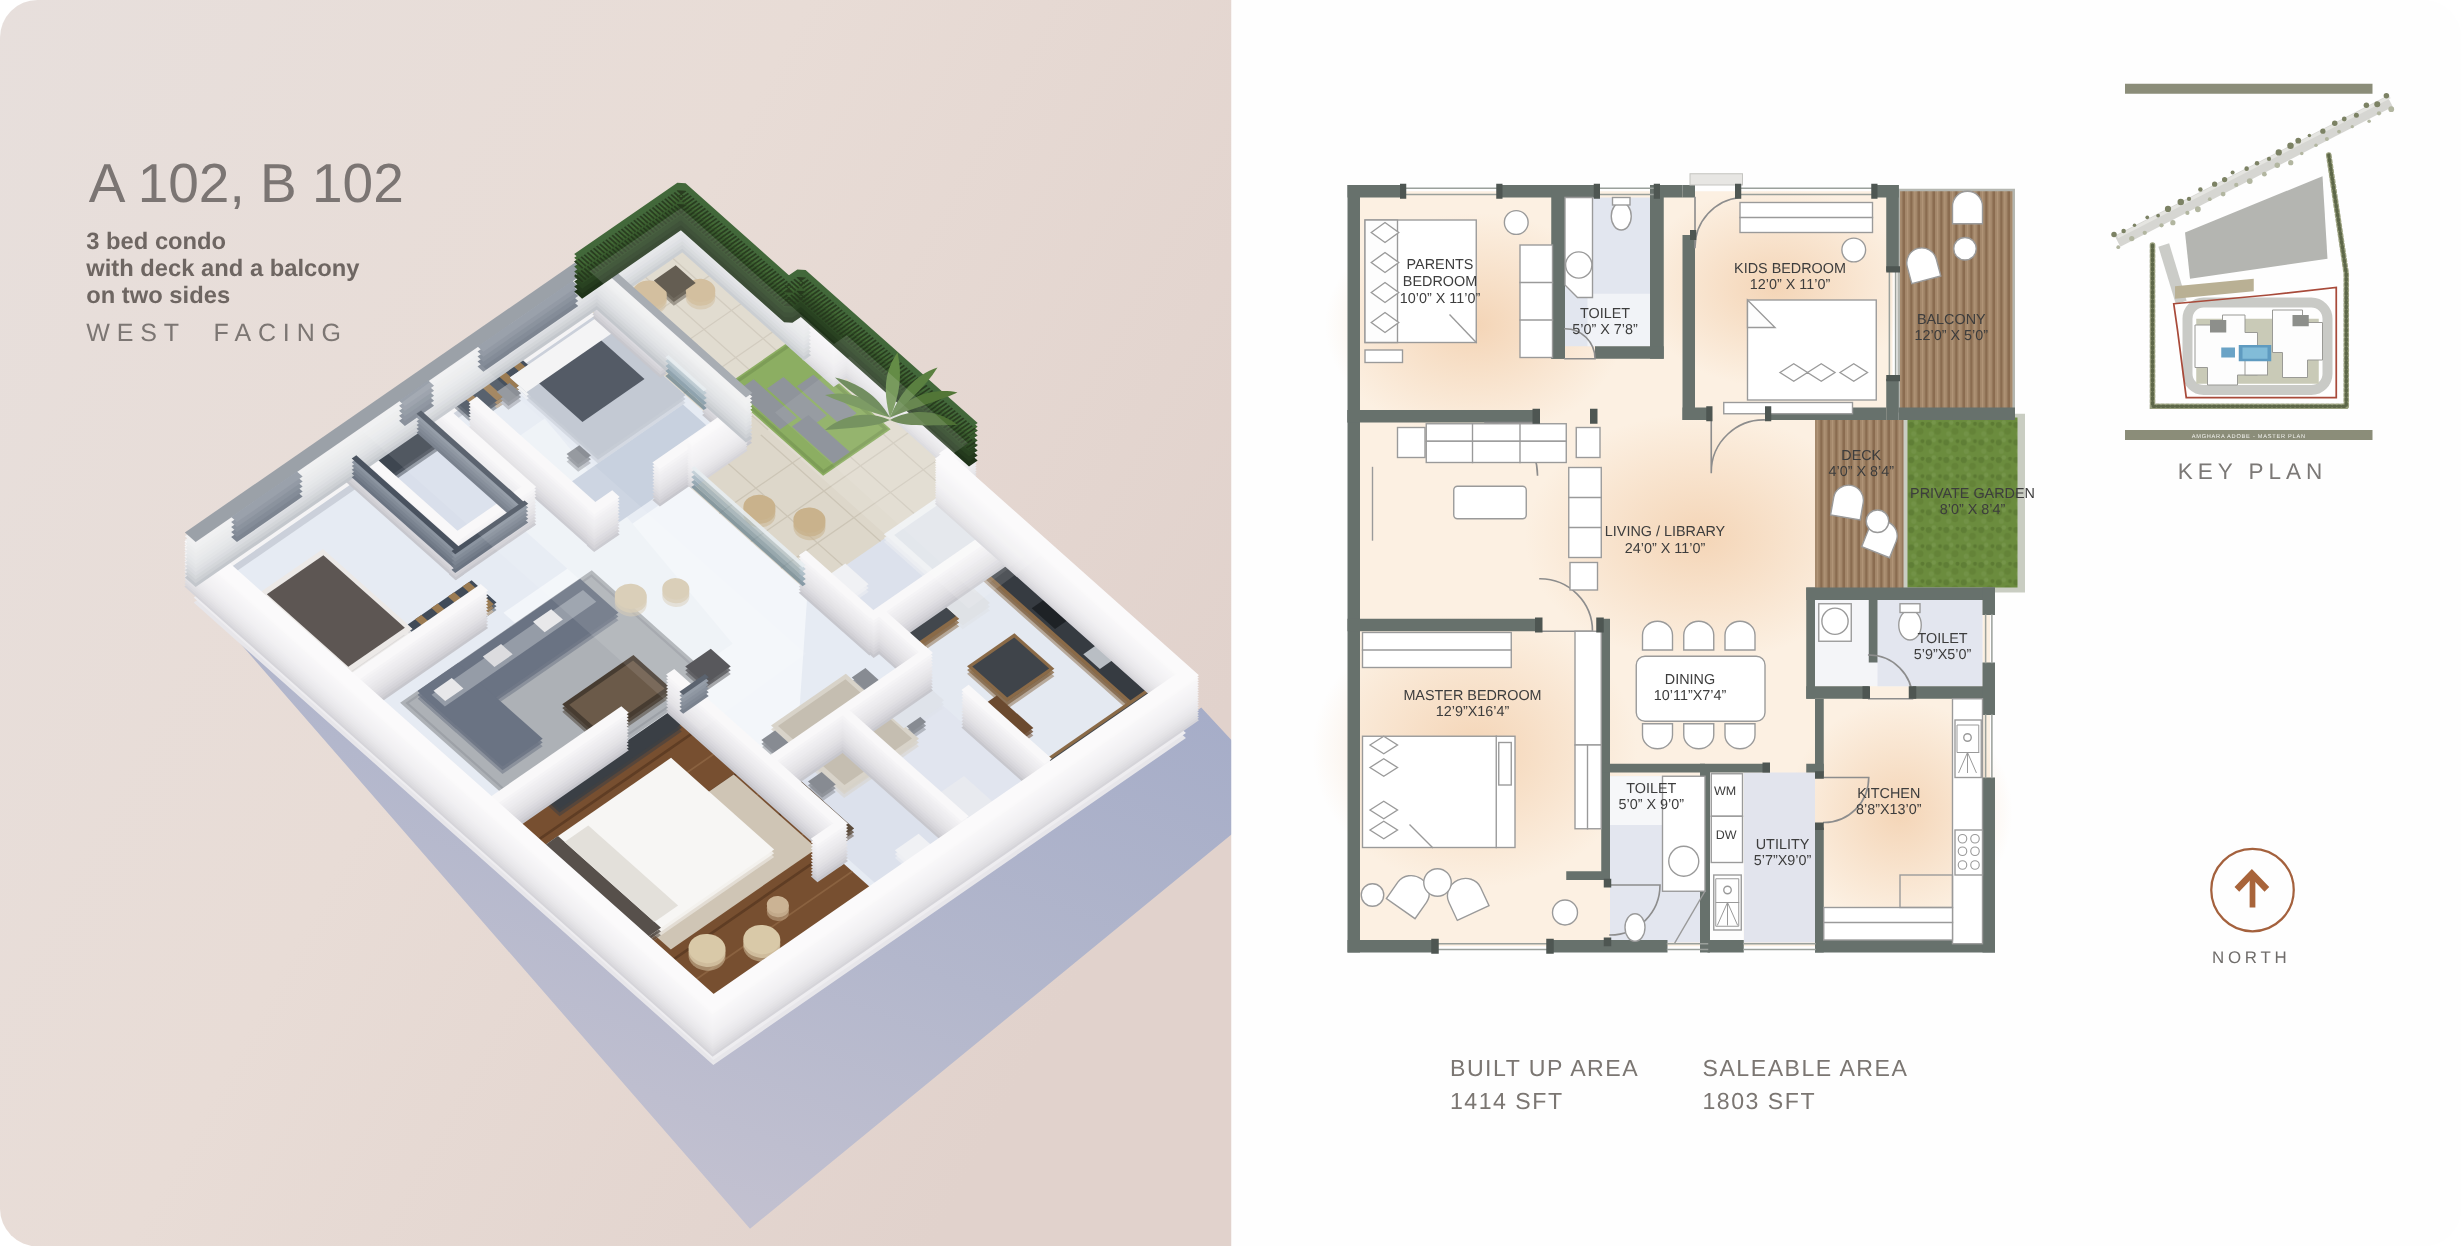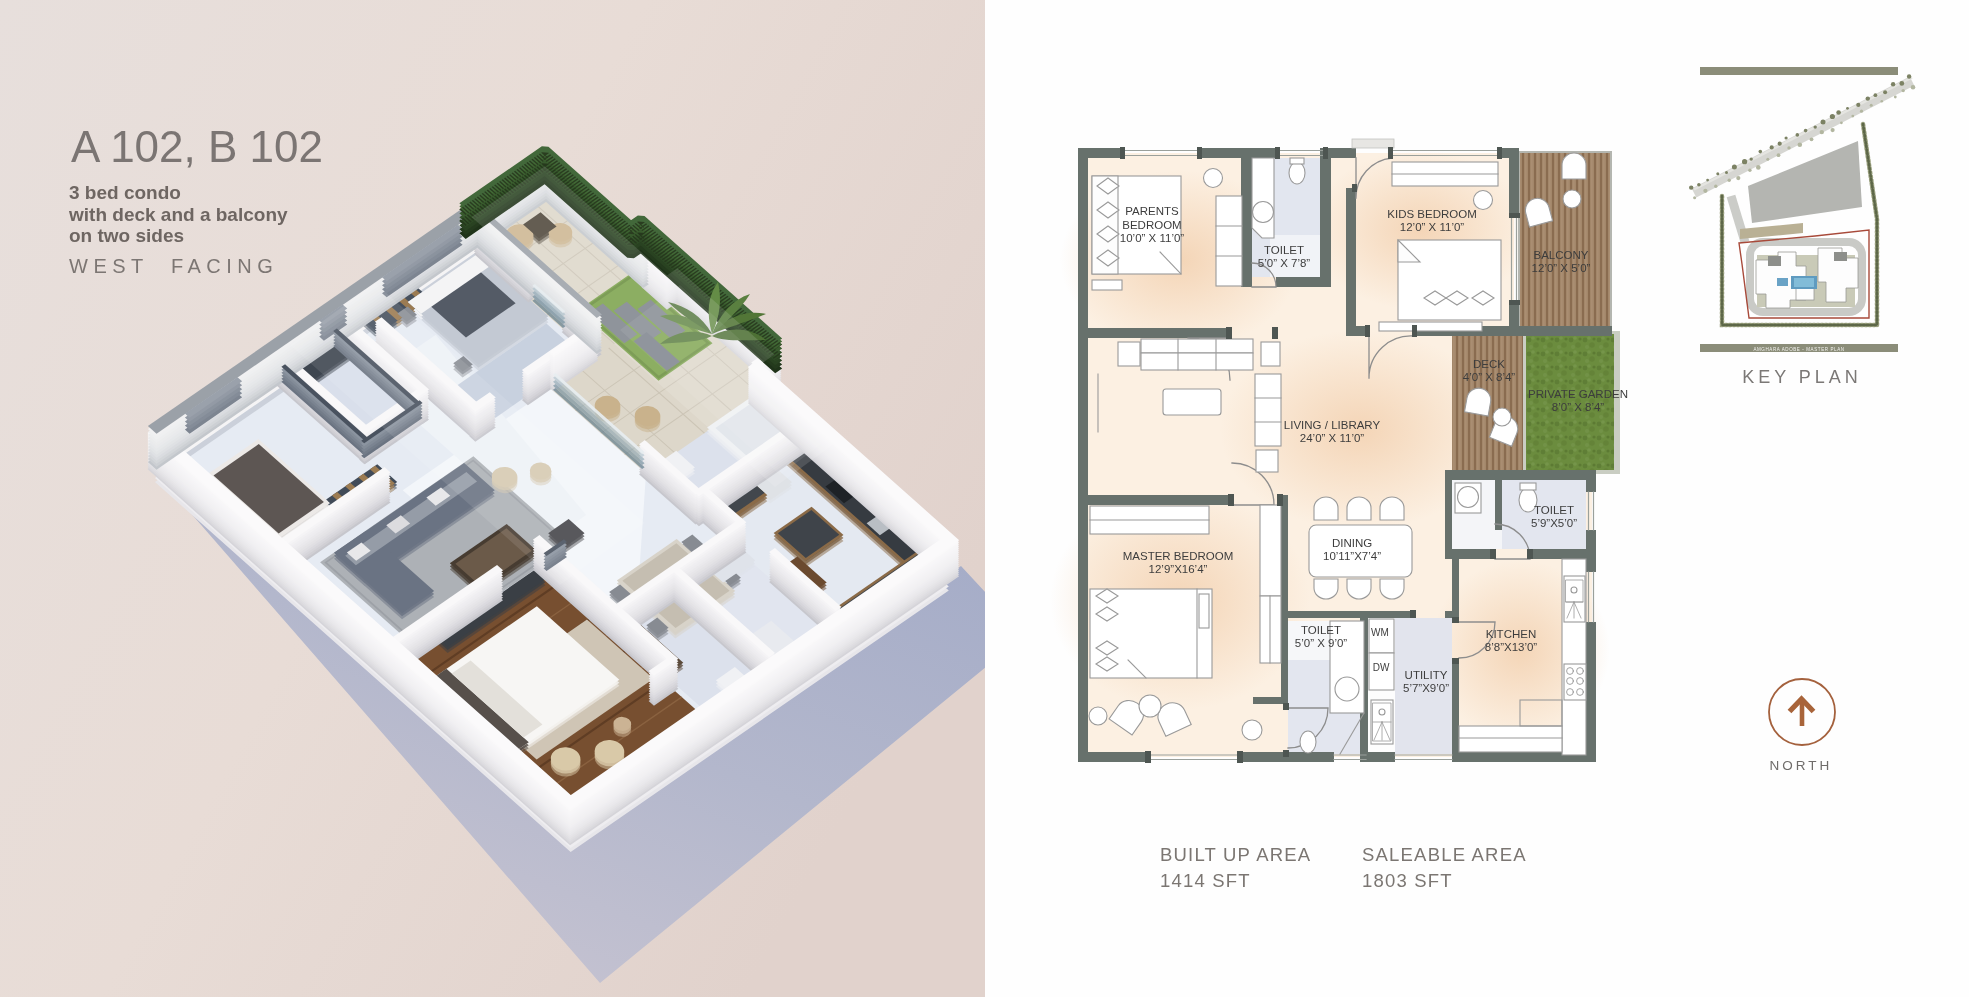--- a/index.html
+++ b/index.html
@@ -1,16 +1,16 @@
 <!DOCTYPE html>
 <html><head>
 <meta charset="utf-8">
 <style>
 html,body{margin:0;padding:0;background:#ffffff;}
-#stage{position:relative;width:1969px;height:997px;overflow:hidden;font-family:"Liberation Sans",sans-serif;}
+#stage{position:relative;width:1969px;height:997px;overflow:hidden;font-family:"Liberation Sans",sans-serif;border-radius:30px;}
 svg{display:block;}
 </style>
 </head>
 <body>
 <div id="stage">
 <svg width="1969" height="997" viewBox="0 0 1969 997">
 <defs>
 <linearGradient id="bgBeige" x1="0" y1="0" x2="1" y2="0.55">
   <stop offset="0" stop-color="#e7dfdc"></stop>
   <stop offset="0.5" stop-color="#e8dcd6"></stop>

